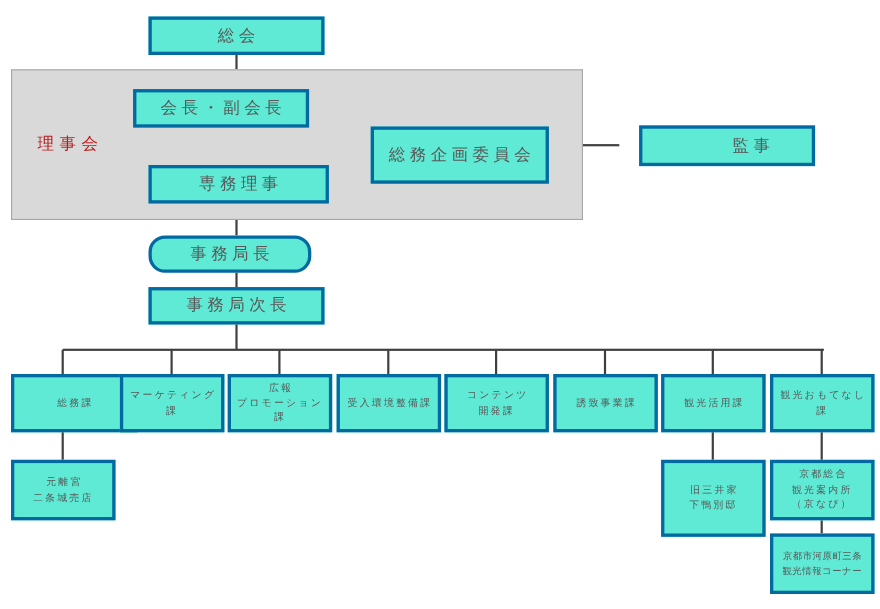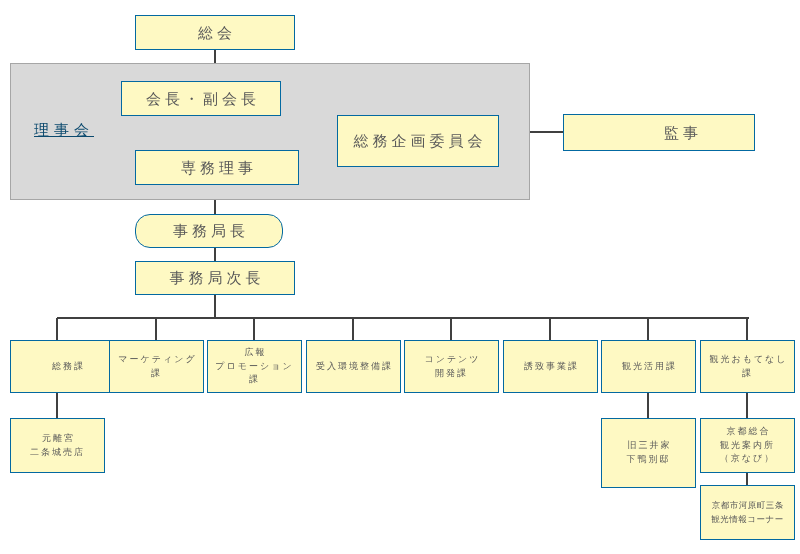--- a/index.html
+++ b/index.html
@@ -7,44 +7,43 @@
     position:relative;
     width:800px;height:554px;
     background:#ffffff;
     font-family:"Liberation Sans","DejaVu Sans",sans-serif;
     color:#595959;
     overflow:hidden;
   }
   .box{
     position:absolute;
     box-sizing:border-box;
-    background:#fef9c3;
-    border:1px solid #0369a1;
+    background:#5eead4;
+    border:3px solid #0369a1;
     display:flex;
     align-items:center;
     justify-content:center;
     text-align:center;
     white-space:pre-line;
     color:#595959;
   }
   .big{font-size:15px;letter-spacing:4px;text-indent:4px;line-height:1.2;}
   .small{font-size:9px;letter-spacing:2px;text-indent:2px;line-height:1.55;}
   .tiny{font-size:8.5px;letter-spacing:0.5px;text-indent:0.5px;line-height:1.6;}
   .board{
     position:absolute;
     box-sizing:border-box;
     background:#d9d9d9;
     border:1px solid #a6a6a6;
   }
   .board-label{
     position:absolute;
     font-size:15px;
     letter-spacing:5px;
-    color:#0c4a6e;
-    text-decoration:underline;
+    color:#b91c1c;
   }
   .line{
     position:absolute;
     background:#404040;
   }
 </style>
 </head>
 <body>
 
 <div id="canvas">
@@ -57,21 +56,21 @@
   <div class="board-label" style="left:34px;top:121px;">理事会</div>
 
   <div class="box big" style="left:121px;top:81px;width:160px;height:35px;">会長・副会長</div>
 
   <div class="box big" style="left:135px;top:150px;width:164px;height:35px;">専務理事</div>
 
   <div class="box big" style="left:337px;top:115px;width:162px;height:52px;">総務企画委員会</div>
 
   <div class="line" style="left:530px;top:131px;width:33px;height:2px;"></div>
 
-  <div class="box big" style="left:563px;top:114px;width:192px;height:37px;padding-left:44px;">監事</div>
+  <div class="box big" style="left:581px;top:114px;width:160px;height:37px;padding-left:44px;">監事</div>
 
   <div class="line" style="left:214px;top:200px;width:2px;height:14px;"></div>
 
   <div class="box big" style="left:135px;top:214px;width:148px;height:34px;border-radius:15px;">事務局長</div>
 
   <div class="line" style="left:214px;top:248px;width:2px;height:13px;"></div>
 
   <div class="box big" style="left:135px;top:261px;width:160px;height:34px;">事務局次長</div>
 
   <div class="line" style="left:214px;top:295px;width:2px;height:23px;"></div>

